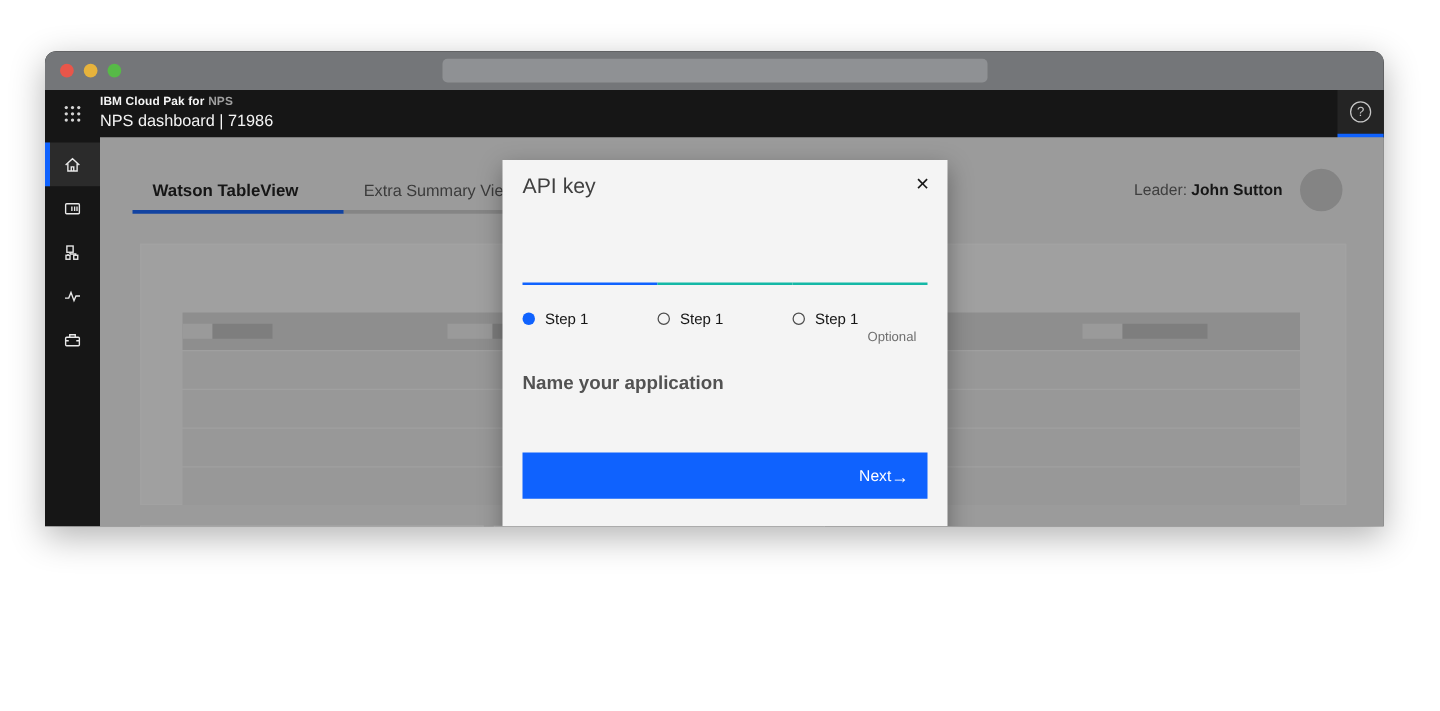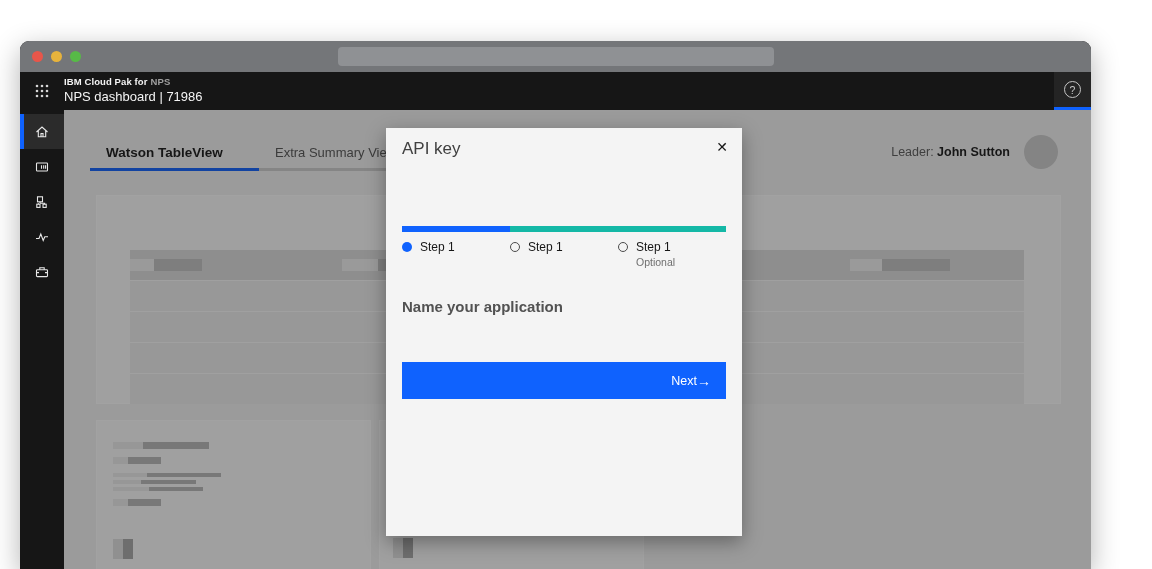--- a/index.html
+++ b/index.html
@@ -3,21 +3,21 @@
 <meta charset="utf-8">
 <style>
   * { box-sizing: border-box; }
   body { margin: 0; background: #fff; }
   .stage {
     position: relative; width: 1152px; height: 569px; overflow: hidden;
     background: #fff; font-family: "Liberation Sans", sans-serif;
   }
   
   .window {
-    position: absolute; left: 20px; top: 41px; width: 1071px; height: 528px;
+    position: absolute; left: 36px; top: 41px; width: 1071px; height: 380px;
     border-radius: 9px 9px 0 0; overflow: hidden; background: #161616;
     box-shadow: 0 8px 28px rgba(0,0,0,0.30);
   }
   .chrome { position: absolute; left:0; top:0; right:0; height: 31px; background: #747679; }
   .lights { position: absolute; left: 12px; top: 10px; display: flex; gap: 8px; }
   .light { width: 11px; height: 11px; border-radius: 50%; }
   .light.red { background: #e8564a; } .light.yellow { background: #e7b33c; } .light.green { background: #57ba47; }
   .urlbar { position: absolute; left: 318px; top: 6px; width: 436px; height: 19px; background: #8f9194; border-radius: 4px; }
   
   .app-header { position: absolute; top: 31px; left: 0; right: 0; height: 38px; background: #161616; display: flex; align-items: center; }
@@ -69,28 +69,28 @@
   .skel-block .half-dark { width: 10px; background: #a9a9a9; }
   .blk-left { left: 16px; top: 118px; }
   .blk-mid { left: 13px; top: 117px; }
   
   .scrim { position: absolute; inset: 0; background: rgba(22,22,22,0.40); z-index: 5; }
   .modal { position: absolute; left: 322px; top: 18px; width: 356px; height: 408px; background: #f4f4f4; z-index: 10; box-shadow: 0 6px 18px rgba(0,0,0,0.35); }
   .modal-title { position: absolute; left: 16px; top: 11px; font-size: 17px; color: #404040; }
   .modal-close { position: absolute; right: 5px; top: 4px; width: 30px; height: 30px; display: flex; align-items: center; justify-content: center; font-size: 14px; color: #161616; cursor: pointer; }
   .modal-desc { position: absolute; left: 16px; top: 52px; width: 306px; font-size: 11.5px; line-height: 15.5px; color: #1d1d1d; }
   .progress { position: absolute; left: 16px; top: 98px; width: 324px; display: flex; }
-  .step { width: 108px; border-top: 6px solid #14b8a6; padding-top: 8px; display: flex; gap: 8px; cursor: pointer; }
+  .step { width: 108px; border-top: 2px solid #14b8a6; padding-top: 20px; display: flex; gap: 8px; cursor: pointer; }
   .step.current { border-top-color: #0f62fe; }
   .dot { width: 10px; height: 10px; border-radius: 50%; margin-top: 2px; flex: none; }
   .dot.filled { background: #0f62fe; }
   .dot.hollow { border: 1.5px solid #4c4c4c; background: transparent; }
   .step-texts { display: flex; flex-direction: column; }
   .step-label { font-size: 12px; color: #161616; line-height: 14px; }
-  .step-secondary { font-size: 10.5px; color: #6f6f6f; margin-top: 2px; }
+  .step-secondary { font-size: 10.5px; color: #6f6f6f; margin-top: 2px; margin-left: 42px; }
   .field-label { position: absolute; left: 16px; top: 170px; font-size: 15px; color: #525252; font-weight: bold; }
   .text-input { position: absolute; left: 16px; top: 187px; width: 324px; height: 31px; background: #fff; border: none; border-bottom: 1px solid #8d8d8d; padding: 0 0 0 14px; font-size: 11.5px; color: #161616; font-family: inherit; outline: none; }
   .next-btn { position: absolute; left: 16px; top: 234px; width: 324px; height: 37px; background: #0f62fe; color: #fff; border: none; display: flex; align-items: center; justify-content: flex-end; padding: 0 15px; font-size: 12.5px; font-family: inherit; cursor: pointer; }
   .next-arrow { font-size: 14px; }
 </style>
 </head>
 <body>
 
 <div class="stage">
   <div class="window">

